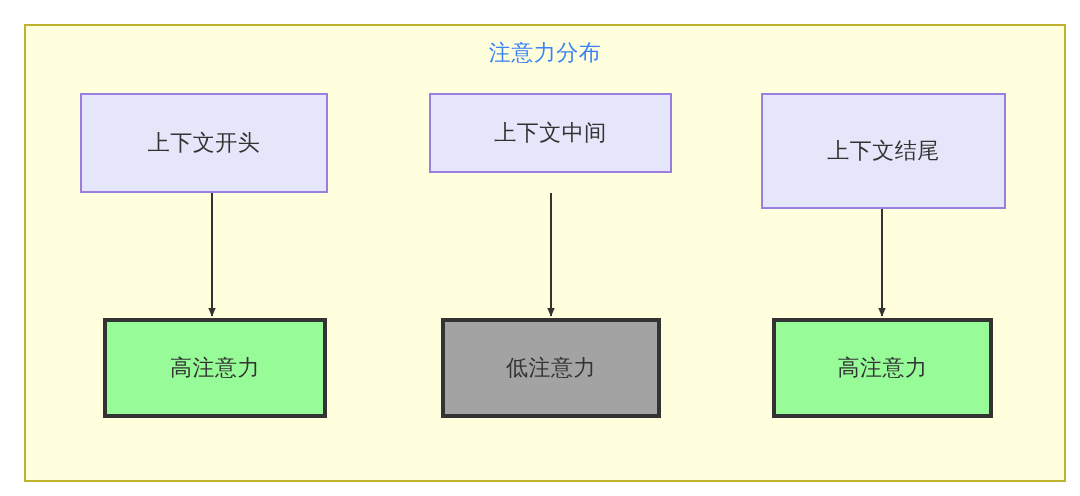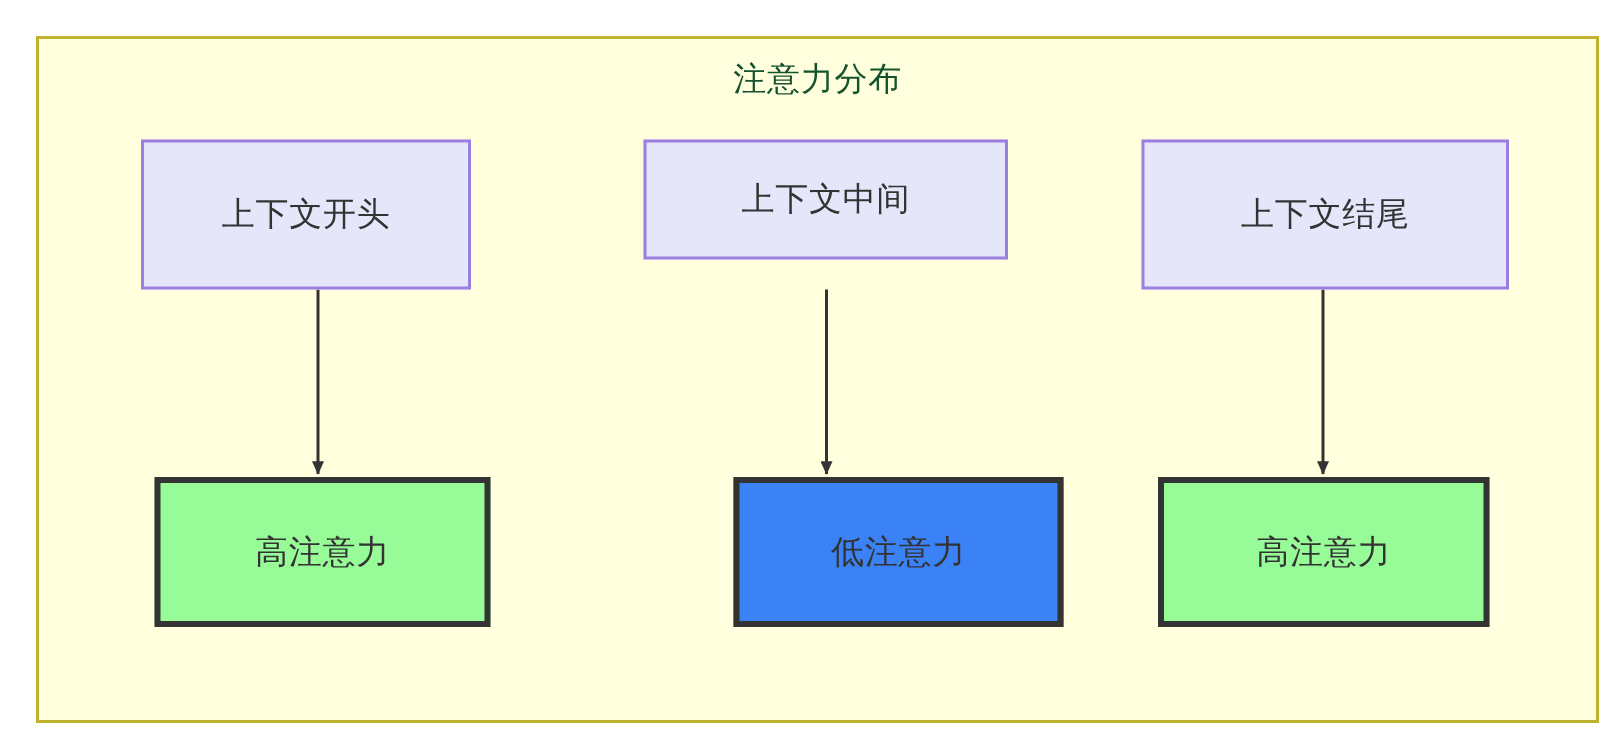--- a/index.html
+++ b/index.html
@@ -33,21 +33,21 @@
     box-sizing: border-box;
   }
 
   .subgraph-title {
     position: absolute;
     left: 0;
     top: 12px;
     width: 100%;
     text-align: center;
     font-size: 22px;
-    color: #14532d;
+    color: #3b82f6;
     letter-spacing: 0.5px;
     white-space: nowrap;
   }
 
   
   .node {
     position: absolute;
     display: flex;
     align-items: center;
     justify-content: center;
@@ -66,28 +66,27 @@
   .node.attention {
     border: 4px solid #333333;
   }
 
   .node.attention.high {
     background: #97fb98;
     text-align: center;
   }
 
   .node.attention.low {
-    background: #3b82f6;
-    margin-left: 48px;
+    background: #a3a3a3;
   }
 
   
-  #node-ctx-start  { left: 94px;  top: 93px; width: 220px; height: 100px; }
+  #node-ctx-start  { left: 80px;  top: 93px; width: 248px; height: 100px; }
   #node-ctx-mid    { left: 429px; top: 93px; width: 243px; height: 80px; }
-  #node-ctx-end    { left: 761px; top: 93px; width: 245px; height: 100px; }
+  #node-ctx-end    { left: 761px; top: 93px; width: 245px; height: 116px; }
 
   
   #node-att-start  { left: 103px; top: 318px; width: 224px; height: 100px; }
   #node-att-mid    { left: 441px; top: 318px; width: 220px; height: 100px; }
   #node-att-end    { left: 772px; top: 318px; width: 221px; height: 100px; }
 
   
   .edge-layer {
     position: absolute;
     left: 0;

